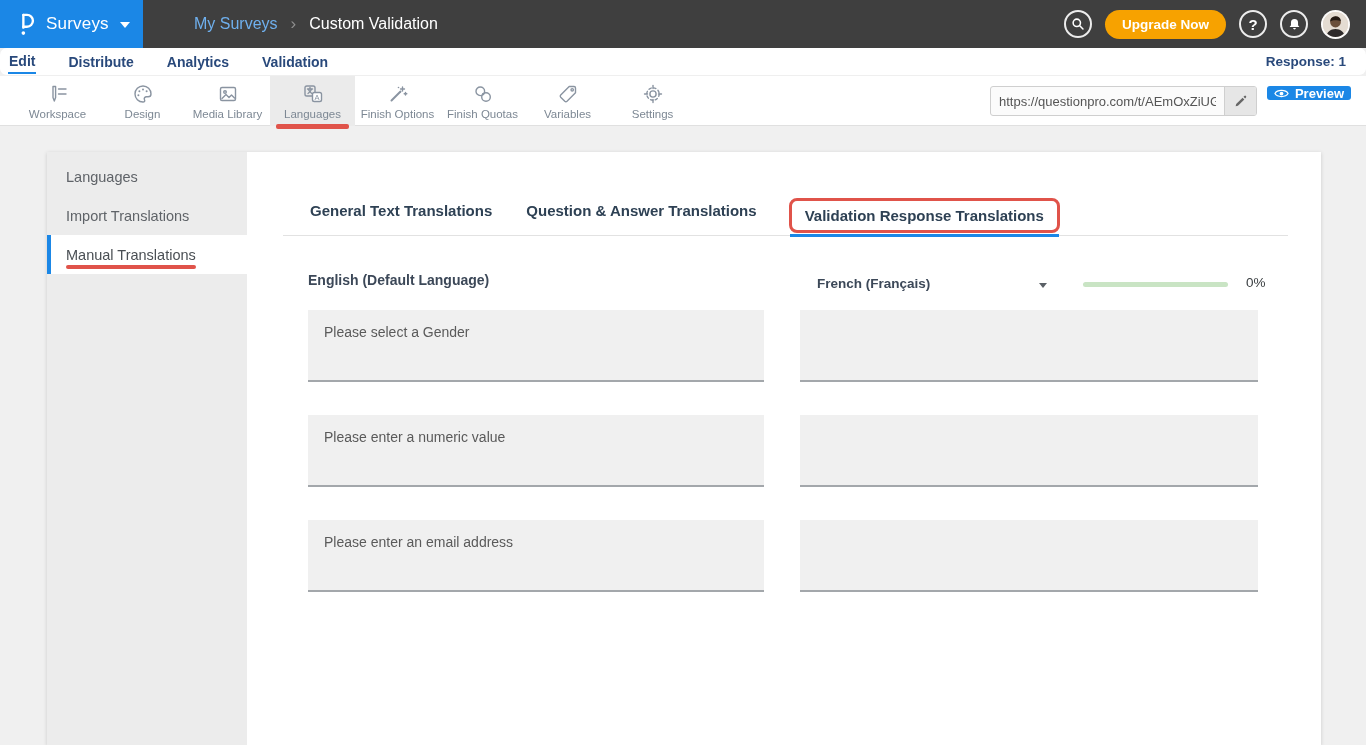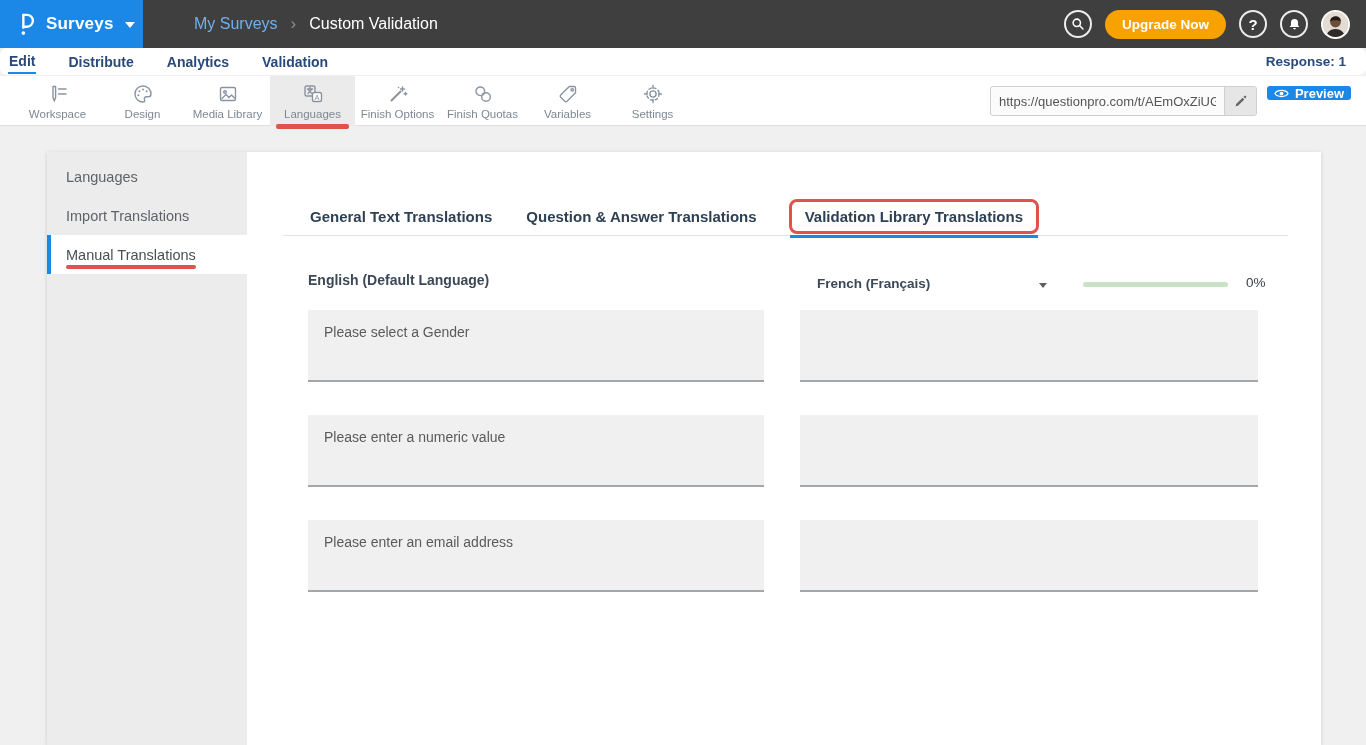--- a/index.html
+++ b/index.html
@@ -3,21 +3,21 @@
 <meta charset="utf-8">
 <style>
   * { margin:0; padding:0; box-sizing:border-box; }
   html,body { width:1366px; height:745px; overflow:hidden; }
   body { font-family:"Liberation Sans", sans-serif; background:#f0f0f0; position:relative; }
 
   
   .header { position:absolute; left:0; top:0; width:1366px; height:48px; background:#3f3f3f; display:flex; align-items:center; z-index:10; }
   .logo-block { width:143px; height:48px; background:#1b87e6; display:flex; align-items:center; padding-left:17px; cursor:pointer; flex:0 0 auto; }
   .logo-glyph { width:20px; height:26px; margin-right:9px; }
-  .product-name { color:#fff; font-size:17px; font-weight:700; letter-spacing:.2px; }
+  .product-name { color:#fff; font-size:17px; font-weight:400; letter-spacing:.2px; }
   .hdr-caret { width:0; height:0; border-left:5px solid transparent; border-right:5px solid transparent; border-top:6px solid #fff; margin-left:11px; margin-top:2px; }
   .breadcrumb { display:flex; align-items:center; margin-left:27px; font-size:16px; }
   .bc-parent { color:#6fb0ee; cursor:pointer;margin-left:24px; }
   .bc-sep { color:#8f8f8f; margin:0 13px; font-size:17px; }
   .bc-current { color:#fff; }
   .hdr-right { position:absolute; right:16px; top:0; height:48px; display:flex; align-items:center; gap:13px; }
   .hdr-circle { width:28px; height:28px; border-radius:50%; border:2px solid rgba(255,255,255,.9); display:flex; align-items:center; justify-content:center; color:#fff; font-weight:700; font-size:15px; cursor:pointer; }
   .upgrade-btn { height:29px; border-radius:15px; background:#f7a200; color:#fff; font-weight:700; font-size:13.5px; border:none; padding:0 17px; cursor:pointer; }
   .avatar { width:29px; height:29px; border-radius:50%; overflow:hidden; border:2px solid rgba(255,255,255,.9); background:#ddd2c6; cursor:pointer; }
 
@@ -41,21 +41,21 @@
   .preview-btn { position:absolute; right:15px; top:10px; width:84px; height:14px; background:#1b87e6; border:none; border-radius:3px; color:#fff; font-size:13px; font-weight:700; display:flex; align-items:center; justify-content:center; gap:6px; cursor:pointer; }
 
   
   .card { position:absolute; left:47px; top:152px; width:1274px; bottom:0; background:#fff; box-shadow:0 1px 4px rgba(0,0,0,.16); }
   .sidebar { position:absolute; left:0; top:0; width:200px; bottom:0; background:#ececec; padding-top:5px; }
   .side-item { height:39px; display:flex; align-items:center; padding-left:19px; font-size:14.5px; color:#5f6368; cursor:pointer; position:relative; }
   .side-item.selected { background:#fff; border-left:4px solid #1b87e6; padding-left:15px; color:#4a4f54; }
   .red-underline-side { position:absolute; left:15px; bottom:5px; width:130px; height:4px; background:#e0534a; border-radius:2px; }
 
   .content { position:absolute; left:200px; top:0; right:0; bottom:0; background:#fff; }
-  .tabs-row { position:absolute; left:36px; right:33px; top:46px; height:38px; border-bottom:1px solid #e2e2e2; display:flex; align-items:center; gap:30px; padding-left:25px; }
+  .tabs-row { position:absolute; left:36px; right:33px; top:46px; height:38px; border-bottom:1px solid #e2e2e2; display:flex; align-items:flex-start; gap:30px; padding-left:25px; }
   .tab { font-size:15px; font-weight:700; color:#2e4154; position:relative; padding:4px 2px; cursor:pointer; white-space:nowrap; }
   .tab.annotated { border:3px solid #e0534a; border-radius:8px; padding:6px 13px; }
   .tab.active::after { content:''; position:absolute; left:-2px; right:-2px; bottom:-7px; height:3px; background:#1b87e6; }
 
   .english-label { position:absolute; left:61px; top:120px; font-size:14px; font-weight:700; color:#3c4858; }
   .french-label { position:absolute; left:570px; top:124px; font-size:13.5px; font-weight:700; color:#3c4858; cursor:pointer; }
   .french-caret { position:absolute; left:792px; top:131px; width:0; height:0; border-left:4.5px solid transparent; border-right:4.5px solid transparent; border-top:5.5px solid #5a6066; cursor:pointer; }
   .progress-track { position:absolute; left:836px; top:130px; width:145px; height:5px; background:#c9e4c4; border-radius:3px; }
   .progress-pct { position:absolute; left:999px; top:123px; font-size:13.5px; color:#3c4043; }
 
@@ -243,21 +243,21 @@
       <span>Manual Translations</span>
       <span class="red-underline-side"></span>
     </div>
   </div>
 
   <div class="content">
 
     <div class="tabs-row">
       <span class="tab">General Text Translations</span>
       <span class="tab">Question &amp; Answer Translations</span>
-      <span class="tab active annotated">Validation Library Translations</span>
+      <span class="tab active annotated">Validation Response Translations</span>
     </div>
 
     <span class="english-label">English (Default Language)</span>
     <span class="french-label">French (Français)</span>
     <span class="french-caret"></span>
     <span class="progress-track"></span>
     <span class="progress-pct">0%</span>
 
     <textarea class="trans-box src-box row-0" readonly="" style="">Please select a Gender</textarea>
     <textarea class="trans-box tgt-box row-0" style=""></textarea>

